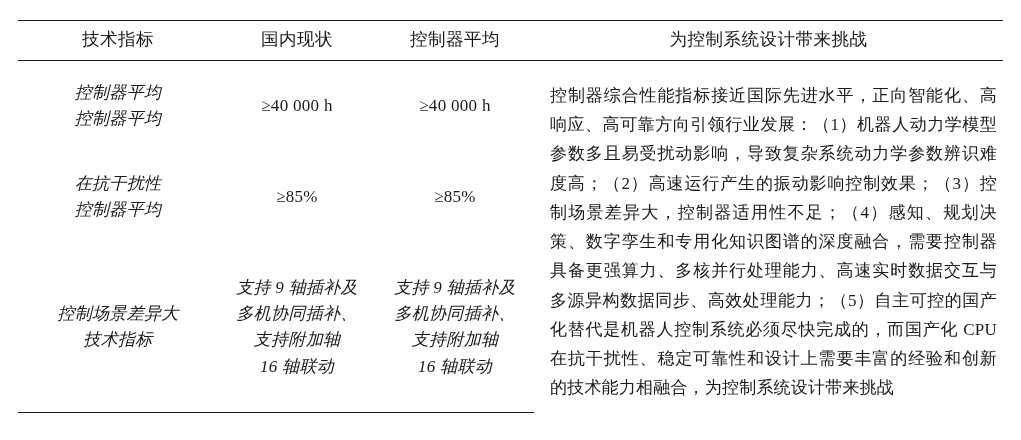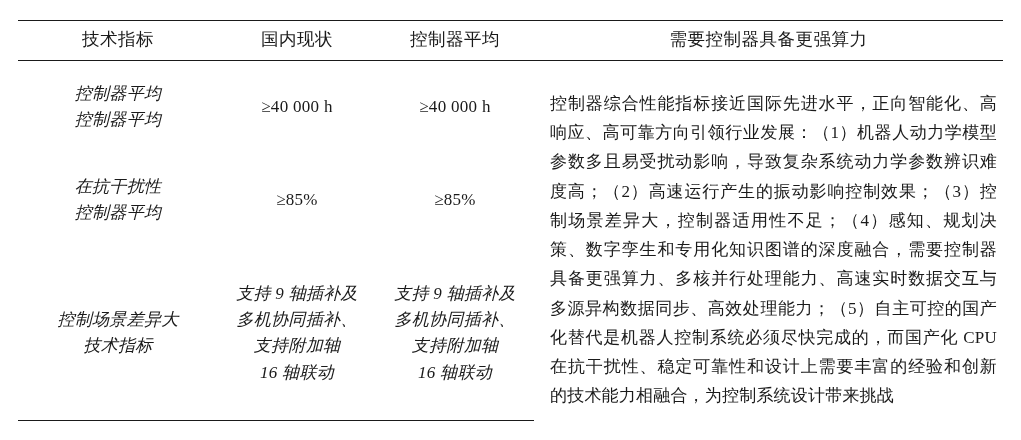--- a/index.html
+++ b/index.html
@@ -52,21 +52,21 @@
   }
   td.col-name, td.col-dom, td.col-for {
     text-align: center;
     line-height: 1.55;
     letter-spacing: 0.3px;
   }
   td.col-desc {
     text-align: justify;
     text-align-last: left;
     line-height: 1.72;
-    padding: 28px 6px 10px 16px;
+    padding: 20px 6px 10px 16px;
     letter-spacing: 0.2px;
     font-size: 17px;
   }
   .cell-lines span {
     display: block;
     font-style: italic;
   }
   .nowrap { white-space: nowrap; }
   .desc-text {
     display: block;
@@ -81,21 +81,21 @@
       <col class="c1">
         <col class="c2">
         <col class="c3">
         <col class="c4">
     </colgroup>
     <thead>
       <tr>
         <th>技术指标</th>
         <th>国内现状</th>
         <th>控制器平均</th>
-        <th>需要控制器具备更强算力</th>
+        <th>为控制系统设计带来挑战</th>
       </tr>
     </thead>
     <tbody>
       <tr>
         <td class="col-name">
           <span class="cell-lines">
             <span>控制器平均</span>
             <span>控制器平均</span>
           </span>
         </td>

